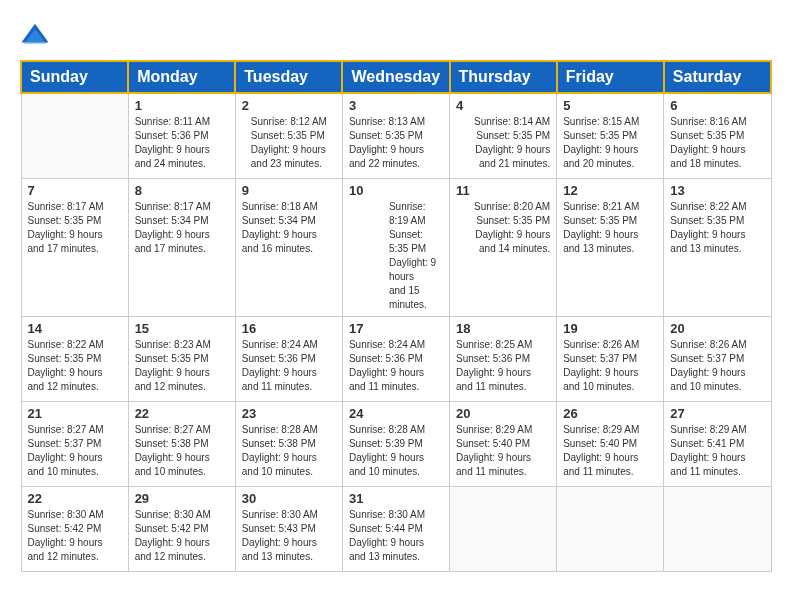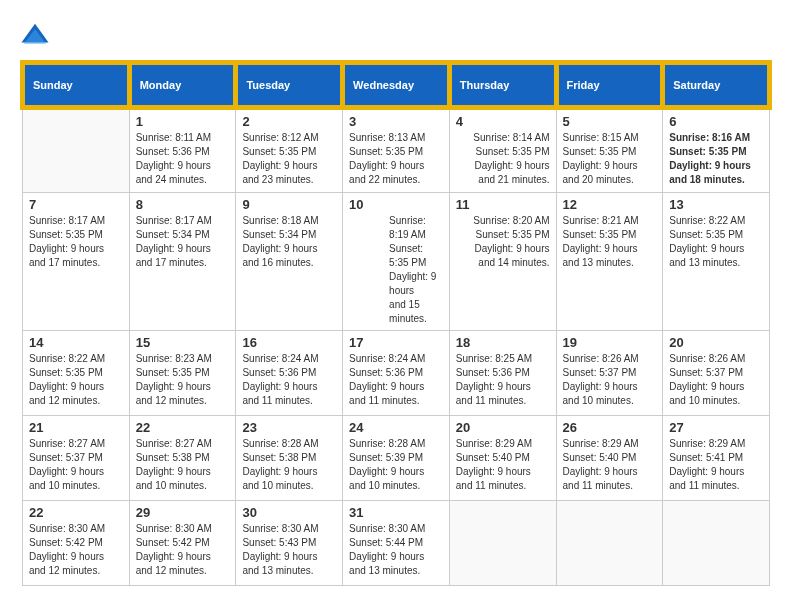--- a/index.html
+++ b/index.html
@@ -44,23 +44,23 @@
     }
     .calendar {
       width: 100%;
       border-collapse: collapse;
       border: 1px solid #ccc;
     }
     .calendar th {
       background-color: #1565c0;
       color: #fff;
       text-align: left;
-      padding: 14px 8px;
-      font-size: 11px;
-      border: 5px solid #eab308;
+      padding: 6px 8px;
+      font-size: 16px;
+      border: 2px solid #eab308;
     }
     .calendar td {
       vertical-align: top;
       padding: 4px 6px;
       border: 1px solid #ccc;
       font-size: 10.5px;
       color: #333;
       height: 85px;
       width: calc(100% / 7);
     }
@@ -115,21 +115,21 @@
         <td class="empty-cell"></td>
         <td>
           <div class="day-number">1</div>
           <div class="day-info" style="white-space: pre-line;">Sunrise: 8:11 AM
 Sunset: 5:36 PM
 Daylight: 9 hours
 and 24 minutes.</div>
         </td>
         <td>
           <div class="day-number">2</div>
-          <div class="day-info" style="white-space: pre-line;">Sunrise: 8:12 AM
+          <div class="day-info" style="white-space: pre-line; margin-left: 9px;">Sunrise: 8:12 AM
 Sunset: 5:35 PM
 Daylight: 9 hours
 and 23 minutes.</div>
         </td>
         <td>
           <div class="day-number">3</div>
           <div class="day-info" style="white-space: pre-line;">Sunrise: 8:13 AM
 Sunset: 5:35 PM
 Daylight: 9 hours
 and 22 minutes.</div>
@@ -143,21 +143,21 @@
         </td>
         <td>
           <div class="day-number">5</div>
           <div class="day-info" style="white-space: pre-line;">Sunrise: 8:15 AM
 Sunset: 5:35 PM
 Daylight: 9 hours
 and 20 minutes.</div>
         </td>
         <td>
           <div class="day-number">6</div>
-          <div class="day-info" style="white-space: pre-line; font-weight: bold;">Sunrise: 8:16 AM
+          <div class="day-info" style="white-space: pre-line;">Sunrise: 8:16 AM
 Sunset: 5:35 PM
 Daylight: 9 hours
 and 18 minutes.</div>
         </td>
       </tr>
       <tr>
         <td>
           <div class="day-number">7</div>
           <div class="day-info" style="white-space: pre-line;">Sunrise: 8:17 AM
 Sunset: 5:35 PM

